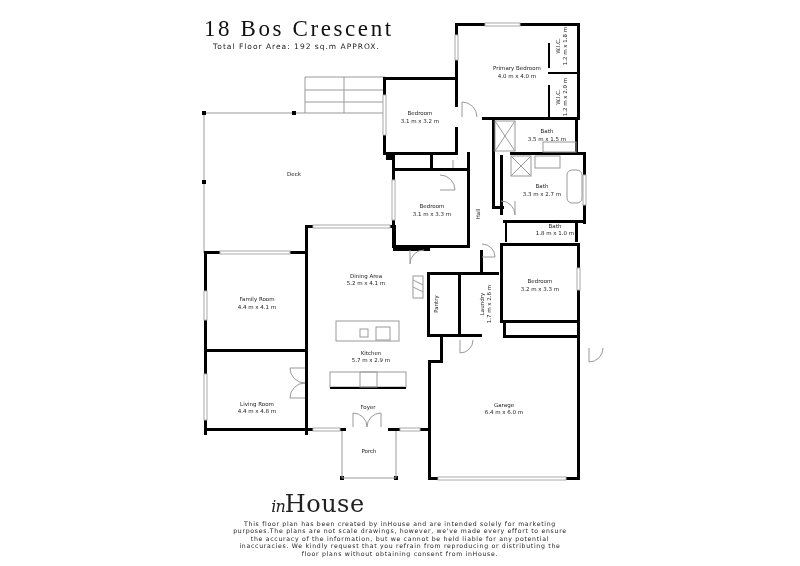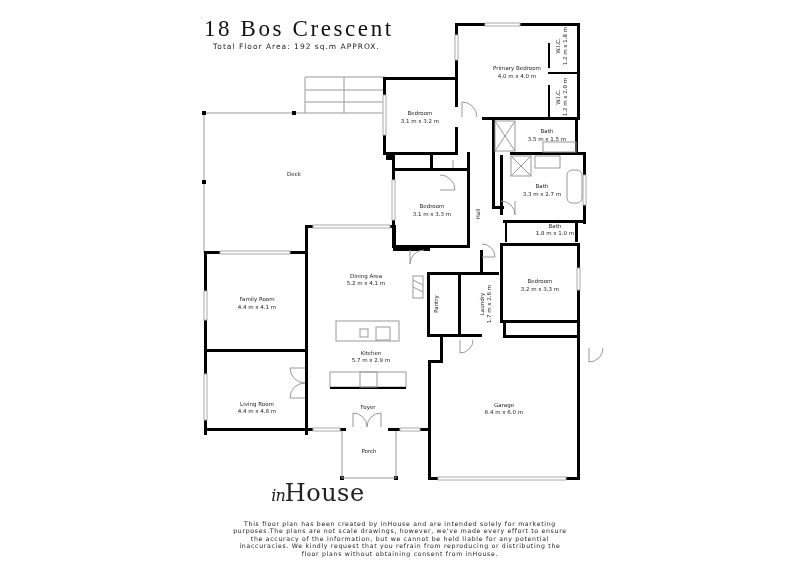--- a/index.html
+++ b/index.html
@@ -4,21 +4,21 @@
 <style>
   html, body { margin:0; padding:0; background:#ffffff; }
   body { width:800px; height:566px; position:relative; overflow:hidden; font-family:"DejaVu Sans", sans-serif; color:#111; }
   .title { position:absolute; left:204px; top:16px; font-size:23px; letter-spacing:2.6px; font-weight:normal; color:#111; font-family:Liberation Serif, serif; }
   .subtitle { position:absolute; left:213px; top:42px; font-size:7.5px; letter-spacing:1px; color:#222; }
   svg.plan { position:absolute; left:0; top:0; }
   .wall { fill:#000; }
   .thin { stroke:#999; stroke-width:1; fill:none; }
   .glass { stroke:#aaa; stroke-width:1; fill:#fff; }
   .lbl { font-family:"DejaVu Sans", sans-serif; font-size:5.5px; fill:#222; text-anchor:middle; }
-  .logo { position:absolute; left:0; width:636px; top:479px; text-align:center; font-family:"DejaVu Serif", serif; font-size:24px; color:#222; letter-spacing:0.5px; }
+  .logo { position:absolute; left:0; width:636px; top:490px; text-align:center; font-family:"DejaVu Serif", serif; font-size:24px; color:#222; letter-spacing:0.5px; }
   .logo .pre { font-style:italic; font-size:16px; letter-spacing:-1px; }
   .disclaimer { position:absolute; left:230px; width:340px; top:520px; text-align:center; font-size:6.2px; line-height:7.4px; letter-spacing:0.7px; color:#222; }
 </style>
 </head>
 <body>
 
 <div class="title">18 Bos Crescent</div>
 <div class="subtitle">Total Floor Area: 192 sq.m APPROX.</div>
 
 <svg class="plan" width="800" height="566" viewBox="0 0 800 566">

